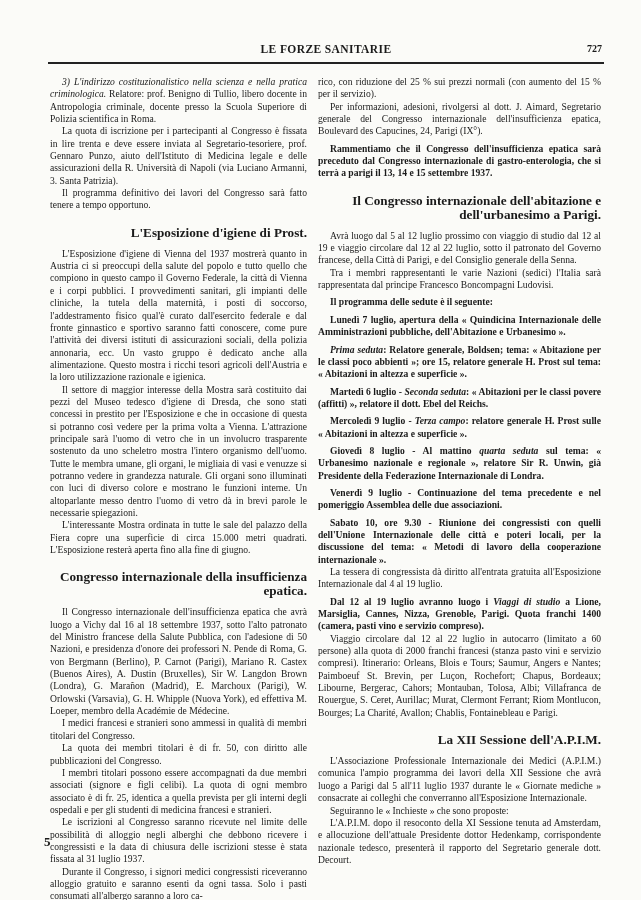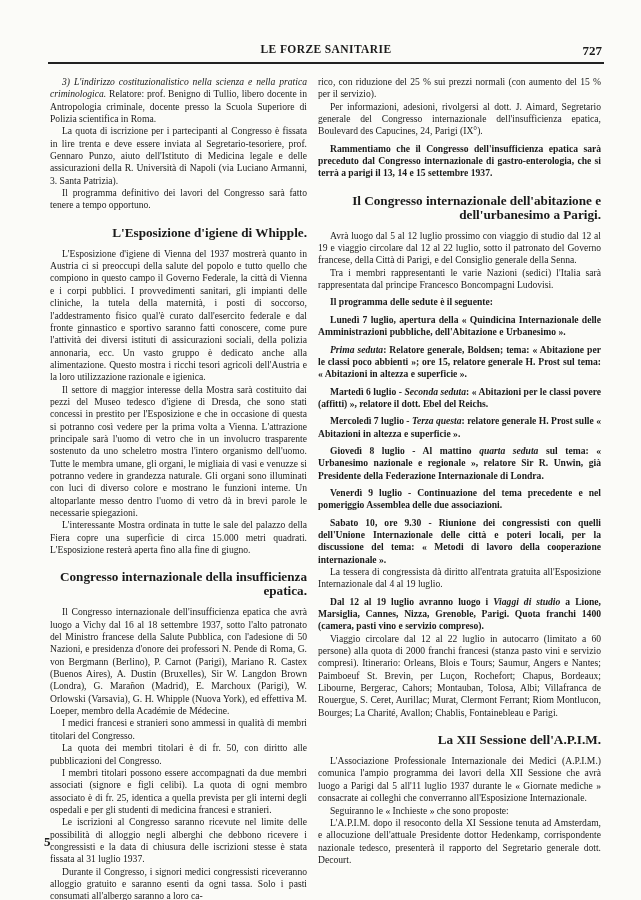--- a/index.html
+++ b/index.html
@@ -11,21 +11,21 @@
     position: relative;
   }
   .header {
     position: absolute; left: 48px; top: 40px; width: 556px; height: 22px;
   }
   .running-title {
     position: absolute; left: 0; right: 0; top: 3px; text-align: center;
     font-size: 11.5px; font-weight: bold; letter-spacing: 0.4px;
   }
   .page-number {
-    position: absolute; right: 2px; top: 3px; font-size: 13px; font-weight: bold;
+    position: absolute; right: 2px; top: 3px; font-size: 10px; font-weight: bold;
   }
   .header-rule {
     position: absolute; left: 48px; top: 62px; width: 556px; height: 2px; background: #222;
   }
   .col {
     position: absolute; top: 76px;
     font-size: 9.6px; line-height: 12.35px; text-align: justify;
   }
   .col-left { left: 50px; width: 257px; }
   .col-right { left: 318px; width: 283px; }
@@ -46,21 +46,21 @@
   <span class="running-title">LE FORZE SANITARIE</span>
   <span class="page-number">727</span>
 </div>
 <div class="header-rule"></div>
 
 <div class="col col-left">
   <p><i>3) L'indirizzo costituzionalistico nella scienza e nella pratica criminologica.</i><span> Relatore: prof. Benigno di Tullio, libero docente in Antropologia criminale, docente presso la Scuola Superiore di Polizia scientifica in Roma.</span></p>
   <p>La quota di iscrizione per i partecipanti al Congresso è fissata in lire trenta e deve essere inviata al Segretario-tesoriere, prof. Gennaro Punzo, aiuto dell'Istituto di Medicina legale e delle assicurazioni della R. Università di Napoli (via Luciano Armanni, 3. Santa Patrizia).</p>
   <p>Il programma definitivo dei lavori del Congresso sarà fatto tenere a tempo opportuno.</p>
 
-  <h2>L'Esposizione d'igiene di Whipple.</h2>
+  <h2>L'Esposizione d'igiene di Prost.</h2>
   <p>L'Esposizione d'igiene di Vienna del 1937 mostrerà quanto in Austria ci si preoccupi della salute del popolo e tutto quello che compiono in questo campo il Governo Federale, la città di Vienna e i corpi pubblici. I provvedimenti sanitari, gli impianti delle cliniche, la tutela della maternità, i posti di soccorso, l'addestramento fisico qual'è curato dall'esercito federale e dal fronte ginnastico e sportivo saranno fatti conoscere, come pure l'attività dei diversi istituti di assicurazioni sociali, della polizia annonaria, ecc. Un vasto gruppo è dedicato anche alla alimentazione. Questo mostra i ricchi tesori agricoli dell'Austria e la loro utilizzazione razionale e igienica.</p>
   <p>Il settore di maggior interesse della Mostra sarà costituito dai pezzi del Museo tedesco d'igiene di Dresda, che sono stati concessi in prestito per l'Esposizione e che in occasione di questa si potranno così vedere per la prima volta a Vienna. L'attrazione principale sarà l'uomo di vetro che in un involucro trasparente sostenuto da uno scheletro mostra l'intero organismo dell'uomo. Tutte le membra umane, gli organi, le migliaia di vasi e venuzze si potranno vedere in grandezza naturale. Gli organi sono illuminati con luci di diverso colore e mostrano le funzioni interne. Un altoparlante messo dentro l'uomo di vetro dà in brevi parole le necessarie spiegazioni.</p>
   <p>L'interessante Mostra ordinata in tutte le sale del palazzo della Fiera copre una superficie di circa 15.000 metri quadrati. L'Esposizione resterà aperta fino alla fine di giugno.</p>
 
   <h2>Congresso internazionale della insufficienza epatica.</h2>
   <p>Il Congresso internazionale dell'insufficienza epatica che avrà luogo a Vichy dal 16 al 18 settembre 1937, sotto l'alto patronato del Ministro francese della Salute Pubblica, con l'adesione di 50 Nazioni, e presidenza d'onore dei professori N. Pende di Roma, G. von Bergmann (Berlino), P. Carnot (Parigi), Mariano R. Castex (Buenos Aires), A. Dustin (Bruxelles), Sir W. Langdon Brown (Londra), G. Marañon (Madrid), E. Marchoux (Parigi), W. Orlowski (Varsavia), G. H. Whipple (Nuova York), ed effettiva M. Loeper, membro della Académie de Médecine.</p>
   <p>I medici francesi e stranieri sono ammessi in qualità di membri titolari del Congresso.</p>
   <p>La quota dei membri titolari è di fr. 50, con diritto alle pubblicazioni del Congresso.</p>
   <p>I membri titolari possono essere accompagnati da due membri associati (signore e figli celibi). La quota di ogni membro associato è di fr. 25, identica a quella prevista per gli interni degli ospedali e per gli studenti di medicina francesi e stranieri.</p>
   <p>Le iscrizioni al Congresso saranno ricevute nel limite delle possibilità di alloggio negli alberghi che debbono ricevere i congressisti e la data di chiusura delle iscrizioni stesse è stata fissata al 31 luglio 1937.</p>
@@ -72,21 +72,21 @@
   <p>Per informazioni, adesioni, rivolgersi al dott. J. Aimard, Segretario generale del Congresso internazionale dell'insufficienza epatica, Boulevard des Capucines, 24, Parigi (IX°).</p>
   <p class="gap">Rammentiamo che il Congresso dell'insufficienza epatica sarà preceduto dal Congresso internazionale di gastro-enterologia, che si terrà a parigi il 13, 14 e 15 settembre 1937.</p>
 
   <h2>Il Congresso internazionale dell'abitazione e dell'urbanesimo a Parigi.</h2>
   <p>Avrà luogo dal 5 al 12 luglio prossimo con viaggio di studio dal 12 al 19 e viaggio circolare dal 12 al 22 luglio, sotto il patronato del Governo francese, della Città di Parigi, e del Consiglio generale della Senna.</p>
   <p>Tra i membri rappresentanti le varie Nazioni (sedici) l'Italia sarà rappresentata dal principe Francesco Boncompagni Ludovisi.</p>
   <p class="gap">Il programma delle sedute è il seguente:</p>
   <p class="gap">Lunedì 7 luglio, apertura della « Quindicina Internazionale delle Amministrazioni pubbliche, dell'Abitazione e Urbanesimo ».</p>
   <p class="gap"><i>Prima seduta</i><span>: Relatore generale, Boldsen; tema: « Abitazione per le classi poco abbienti »; ore 15, relatore generale H. Prost sul tema: « Abitazioni in altezza e superficie ».</span></p>
   <p class="gap"><span>Martedì 6 luglio - </span><i>Seconda seduta</i><span>: « Abitazioni per le classi povere (affitti) », relatore il dott. Ebel del Reichs.</span></p>
-  <p class="gap"><span>Mercoledì 7 luglio - </span><i>Terza questa</i><span>: relatore generale H. Prost sulle « Abitazioni in altezza e superficie ».</span></p>
+  <p class="gap"><span>Mercoledì 9 luglio - </span><i>Terza campo</i><span>: relatore generale H. Prost sulle « Abitazioni in altezza e superficie ».</span></p>
   <p class="gap"><span>Giovedì 8 luglio - Al mattino </span><i>quarta seduta</i><span> sul tema: « Urbanesimo nazionale e regionale », relatore Sir R. Unwin, già Presidente della Federazione Internazionale di Londra.</span></p>
   <p class="gap">Venerdì 9 luglio - Continuazione del tema precedente e nel pomeriggio Assemblea delle due associazioni.</p>
   <p class="gap">Sabato 10, ore 9.30 - Riunione dei congressisti con quelli dell'Unione Internazionale delle città e poteri locali, per la discussione del tema: « Metodi di lavoro della cooperazione internazionale ».</p>
   <p>La tessera di congressista dà diritto all'entrata gratuita all'Esposizione Internazionale dal 4 al 19 luglio.</p>
   <p class="gap"><span>Dal 12 al 19 luglio avranno luogo i </span><i>Viaggi di studio</i><span> a Lione, Marsiglia, Cannes, Nizza, Grenoble, Parigi. Quota franchi 1400 (camera, pasti vino e servizio compreso).</span></p>
   <p>Viaggio circolare dal 12 al 22 luglio in autocarro (limitato a 60 persone) alla quota di 2000 franchi francesi (stanza pasto vini e servizio compresi). Itinerario: Orleans, Blois e Tours; Saumur, Angers e Nantes; Paimboeuf St. Brevin, per Luçon, Rochefort; Chapus, Bordeaux; Libourne, Bergerac, Cahors; Montauban, Tolosa, Albi; Villafranca de Rouergue, S. Ceret, Aurillac; Murat, Clermont Ferrant; Riom Montlucon, Bourges; La Charité, Avallon; Chablis, Fontainebleau e Parigi.</p>
 
   <h2>La XII Sessione dell'A.P.I.M.</h2>
   <p>L'Associazione Professionale Internazionale dei Medici (A.P.I.M.) comunica l'ampio programma dei lavori della XII Sessione che avrà luogo a Parigi dal 5 all'11 luglio 1937 durante le « Giornate mediche » consacrate ai colleghi che converranno all'Esposizione Internazionale.</p>
   <p>Seguiranno le « Inchieste » che sono proposte:</p>

